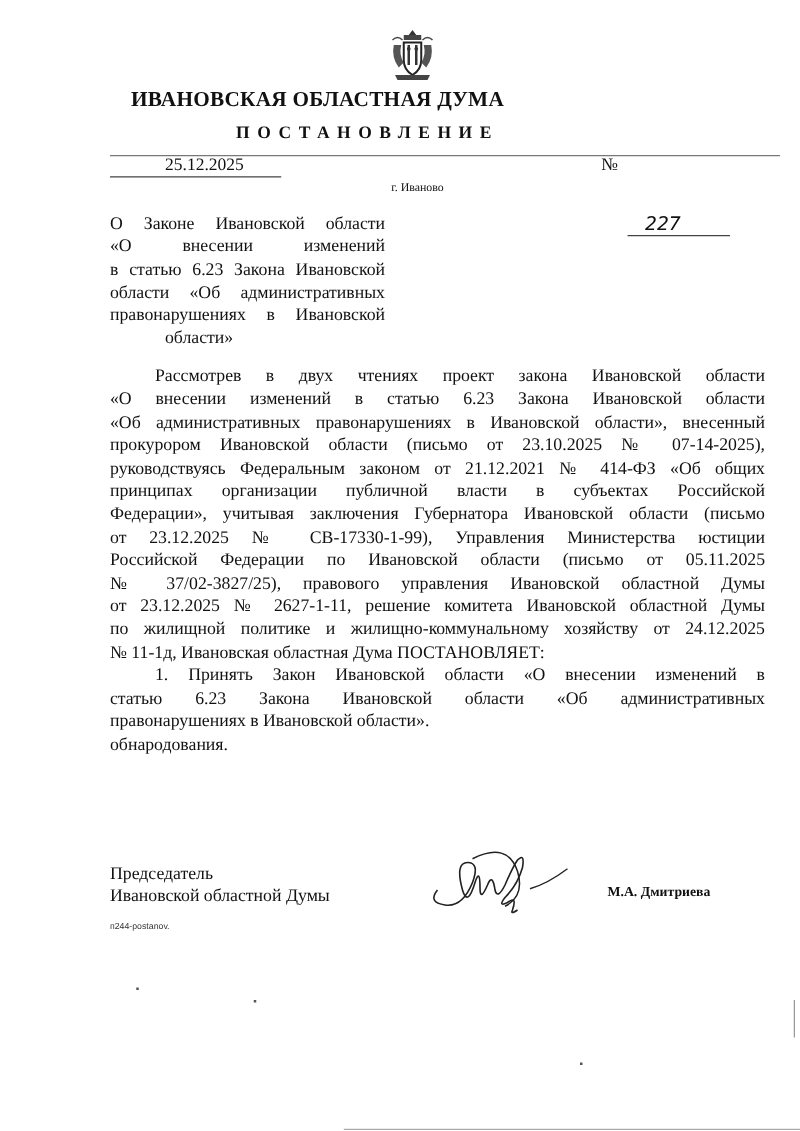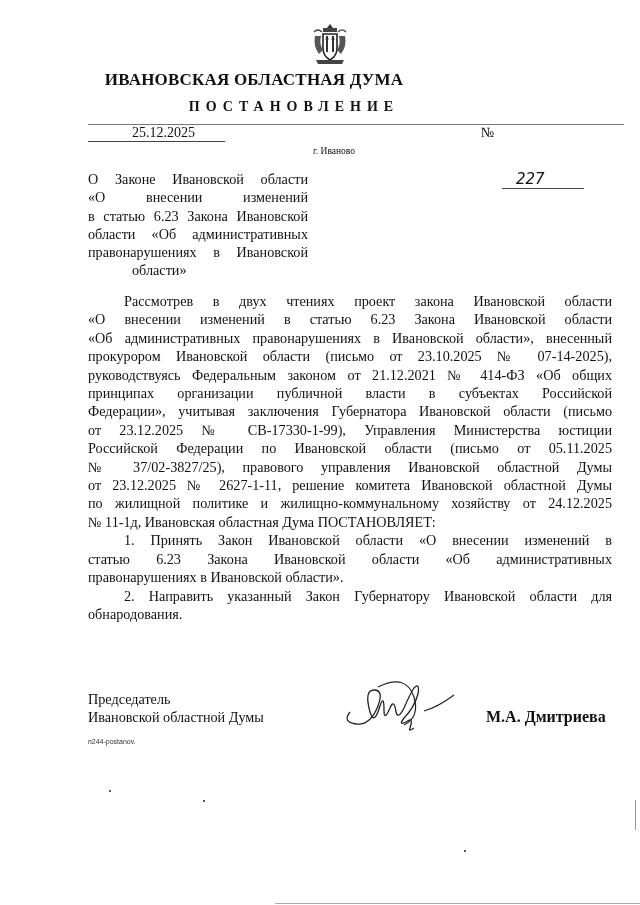--- a/index.html
+++ b/index.html
@@ -13,21 +13,21 @@
   .numval { position: absolute; top: 123px; left: 502px; width: 82px; font-size: 15px; line-height: 17px; border-bottom: 1px solid #444; font-style: italic; font-family: "DejaVu Sans", sans-serif; padding-left: 14px; box-sizing: border-box; margin-top: 48px; }
   .city { position: absolute; top: 146px; left: 0; width: 632px; text-align: center; font-size: 9.5px; padding-left: 36px; box-sizing: border-box; }
   .subject { position: absolute; top: 170px; left: 88px; width: 220px; font-size: 14.2px; line-height: 18.3px; text-align: justify; }
   .subject .ln { display: block; text-align-last: justify; }
   .subject .ln.last { text-align-last: left; margin-left: 44px; }
   .body { position: absolute; top: 292px; left: 88px; width: 524px; font-size: 14.2px; line-height: 18.4px; }
   .body .ln { display: block; text-align: justify; text-align-last: justify; white-space: nowrap; }
   .body .ln.short { text-align-last: left; }
   .body .ind { padding-left: 36px; }
   .sig-left { position: absolute; top: 690px; left: 88px; font-weight: normal; font-size: 14.2px; line-height: 18px; }
-  .sig-name { position: absolute; top: 708px; left: 486px; font-weight: bold; font-size: 16px; }
+  .sig-name { position: absolute; top: 708px; left: 486px; font-weight: bold; font-size: 11px; }
   .signature { position: absolute; top: 677px; left: 340px; width: 130px; height: 60px; }
   .fileref { position: absolute; top: 738px; left: 88px; font-family: "Liberation Sans", sans-serif; font-size: 7px; color: #333; }
   .bottomline { position: absolute; top: 903px; left: 275px; width: 365px; border-top: 1px solid #aaa; }
   .speck { position: absolute; background: #555; }
 </style>
 </head>
 <body>
 
 <svg class="emblem" viewBox="0 0 36 46">
   <path d="M18 2 l3 4 h-6 z" fill="#333"></path>
@@ -77,21 +77,20 @@
     <span class="ln">от 23.12.2025 № 2627-1-11, решение комитета Ивановской областной Думы</span>
     <span class="ln">по жилищной политике и жилищно-коммунальному хозяйству от 24.12.2025</span>
     <span class="ln short">№ 11-1д, Ивановская областная Дума ПОСТАНОВЛЯЕТ:</span>
   </div>
   <div>
     <span class="ln ind">1. Принять Закон Ивановской области «О внесении изменений в</span>
     <span class="ln">статью 6.23 Закона Ивановской области «Об административных</span>
     <span class="ln short">правонарушениях в Ивановской области».</span>
   </div>
   <div>
-    <span class="ln ind">2. Направить указанный Закон Губернатору Ивановской области для</span>
     <span class="ln short">обнародования.</span>
   </div>
 </div>
 
 <div class="sig-left">
   <div>Председатель</div>
   <div>Ивановской областной Думы</div>
 </div>
 
 <svg class="signature" viewBox="0 0 130 60">

